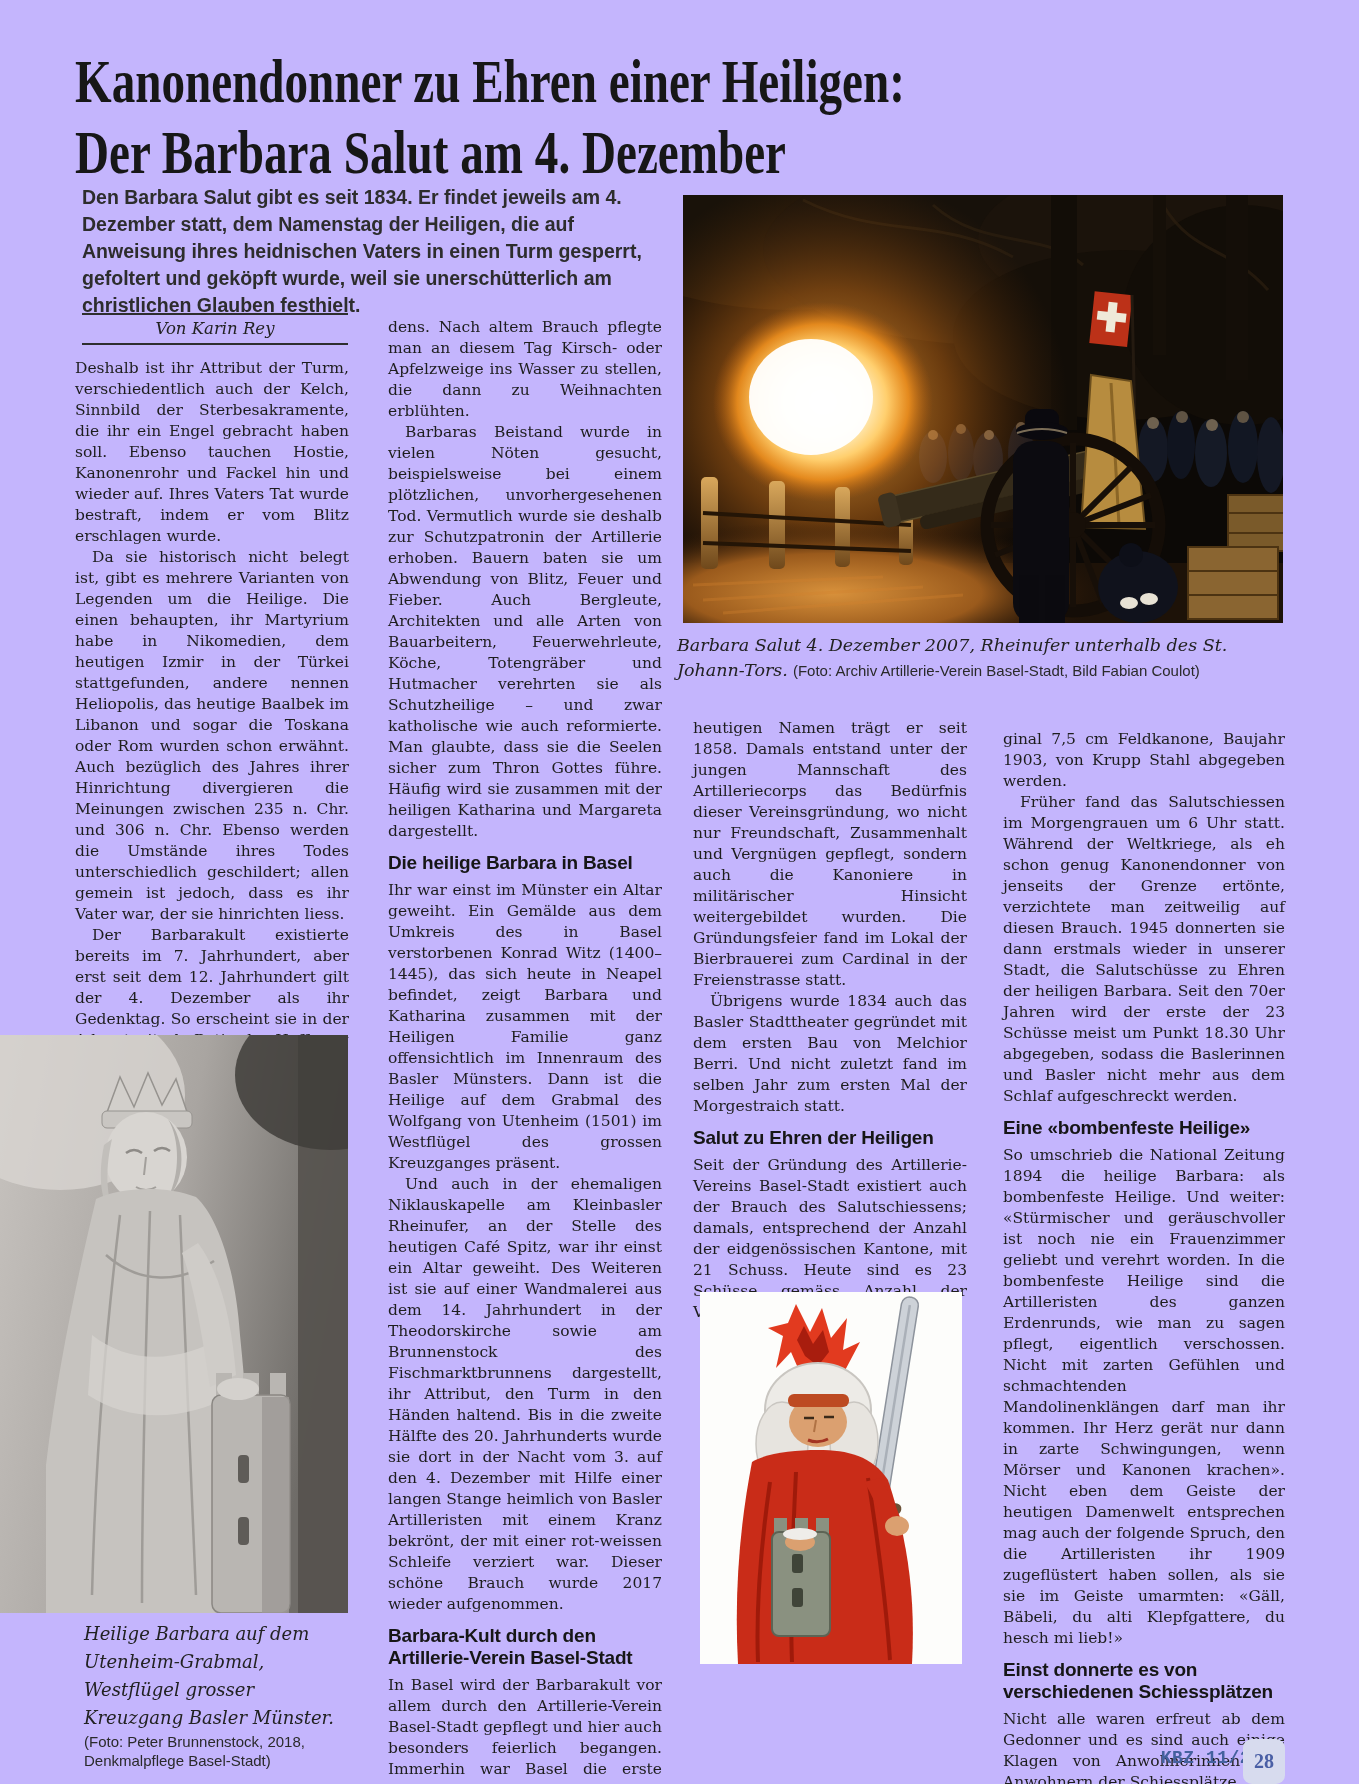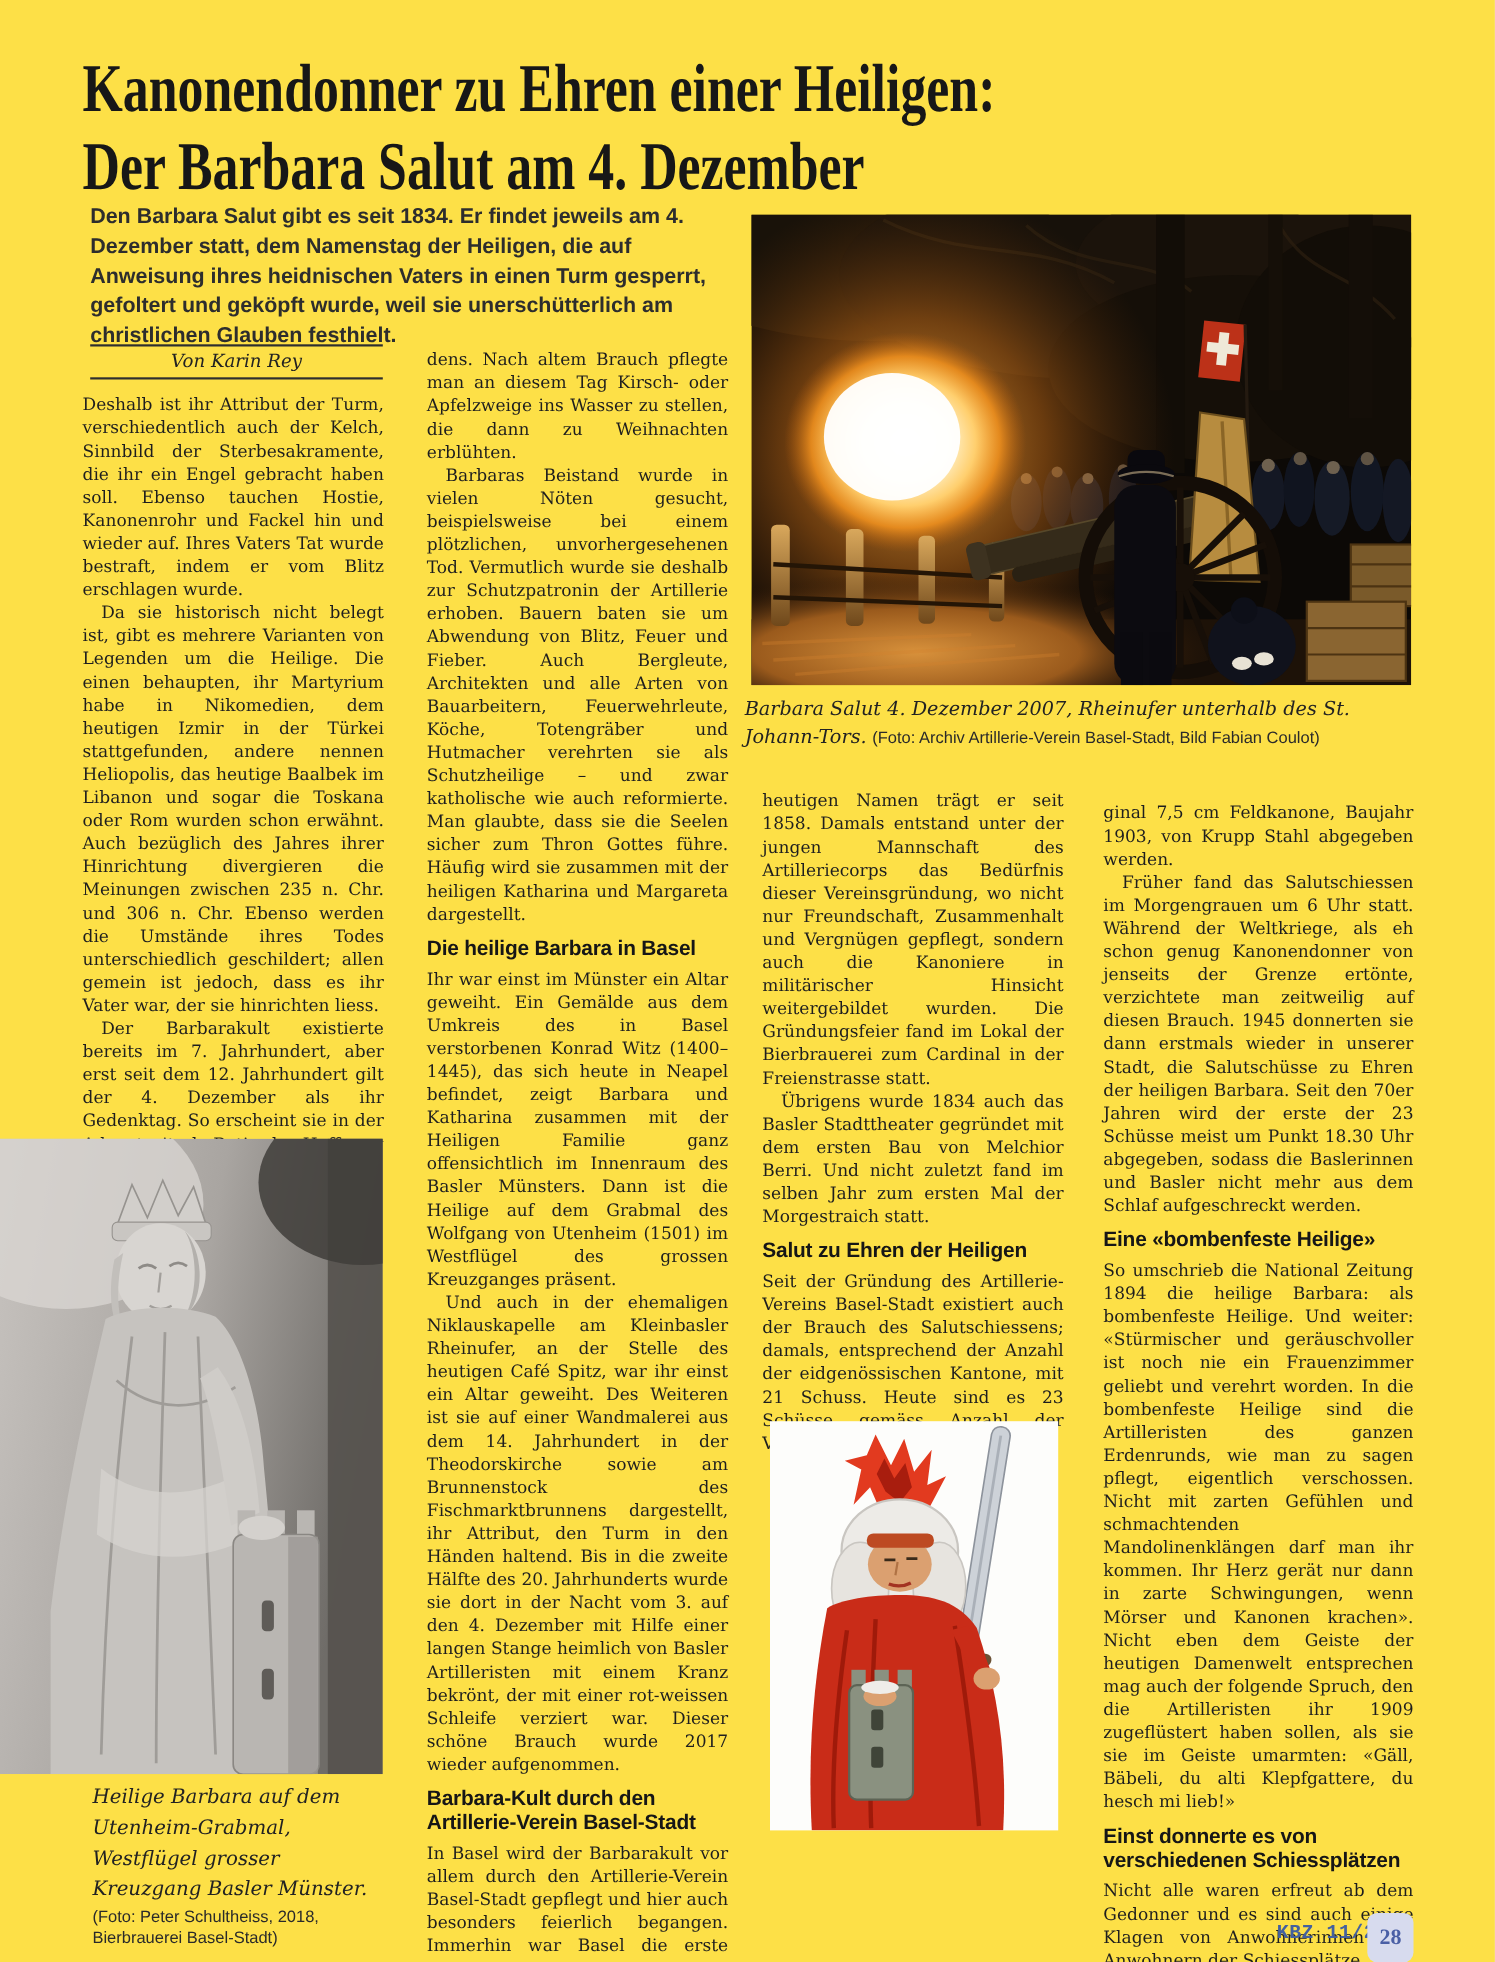--- a/index.html
+++ b/index.html
@@ -1,18 +1,18 @@
 <!DOCTYPE html>
 <html><head>
 <meta charset="utf-8">
 <style>
   html,body { margin:0; padding:0; background:#e8e8e8; }
   .page {
     position:relative; width:1359px; height:1784px; margin:0 auto;
-    background:#fde047; overflow:hidden;
+    background:#c4b5fd; overflow:hidden;
     font-family:"DejaVu Serif", serif; color:#1e1e1e;
   }
 
   .title-line {
     position:absolute; left:75px;
     font-family:"Liberation Serif", serif; font-weight:700;
     font-size:62px; line-height:70px; color:#171717;
     transform:scaleX(0.76); transform-origin:left top; white-space:nowrap;
   }
   .lead {
@@ -286,21 +286,21 @@
         <rect x="262" y="362" width="27" height="216" fill="#9c9995" opacity="0.8"></rect>
         <rect x="238" y="420" width="11" height="28" rx="4" fill="#5f5c58"></rect>
         <rect x="238" y="482" width="11" height="28" rx="4" fill="#5f5c58"></rect>
         <ellipse cx="238" cy="354" rx="21" ry="11" fill="#d4d1cd"></ellipse>
       </g>
     </svg>
   </div>
 
   <div class="caption" id="statue-caption">
     <span class="cap-italic">Heilige Barbara auf dem Utenheim-Grabmal, Westflügel grosser Kreuzgang Basler Münster.</span>
-    <span class="cap-credit">(Foto: Peter Schultheiss, 2018, Bierbrauerei Basel-Stadt)</span>
+    <span class="cap-credit">(Foto: Peter Brunnenstock, 2018, Denkmalpflege Basel-Stadt)</span>
   </div>
 
   <div class="photo" style="left:700px; top:1292px; width:262px; height:372px; background:#fdfdfb;">
     <svg viewBox="0 0 262 372" width="262" height="372">
 
       <g transform="rotate(9 195 110)">
         <rect x="186" y="4" width="17" height="212" rx="8" fill="#cdd2d8" stroke="#8d939c" stroke-width="1.5"></rect>
         <line x1="194.5" y1="12" x2="194.5" y2="206" stroke="#aab0b8" stroke-width="2.5"></line>
         <rect x="170" y="210" width="48" height="11" rx="5" fill="#6b5136"></rect>
         <rect x="189" y="220" width="10" height="28" rx="4" fill="#4e3a26"></rect>

